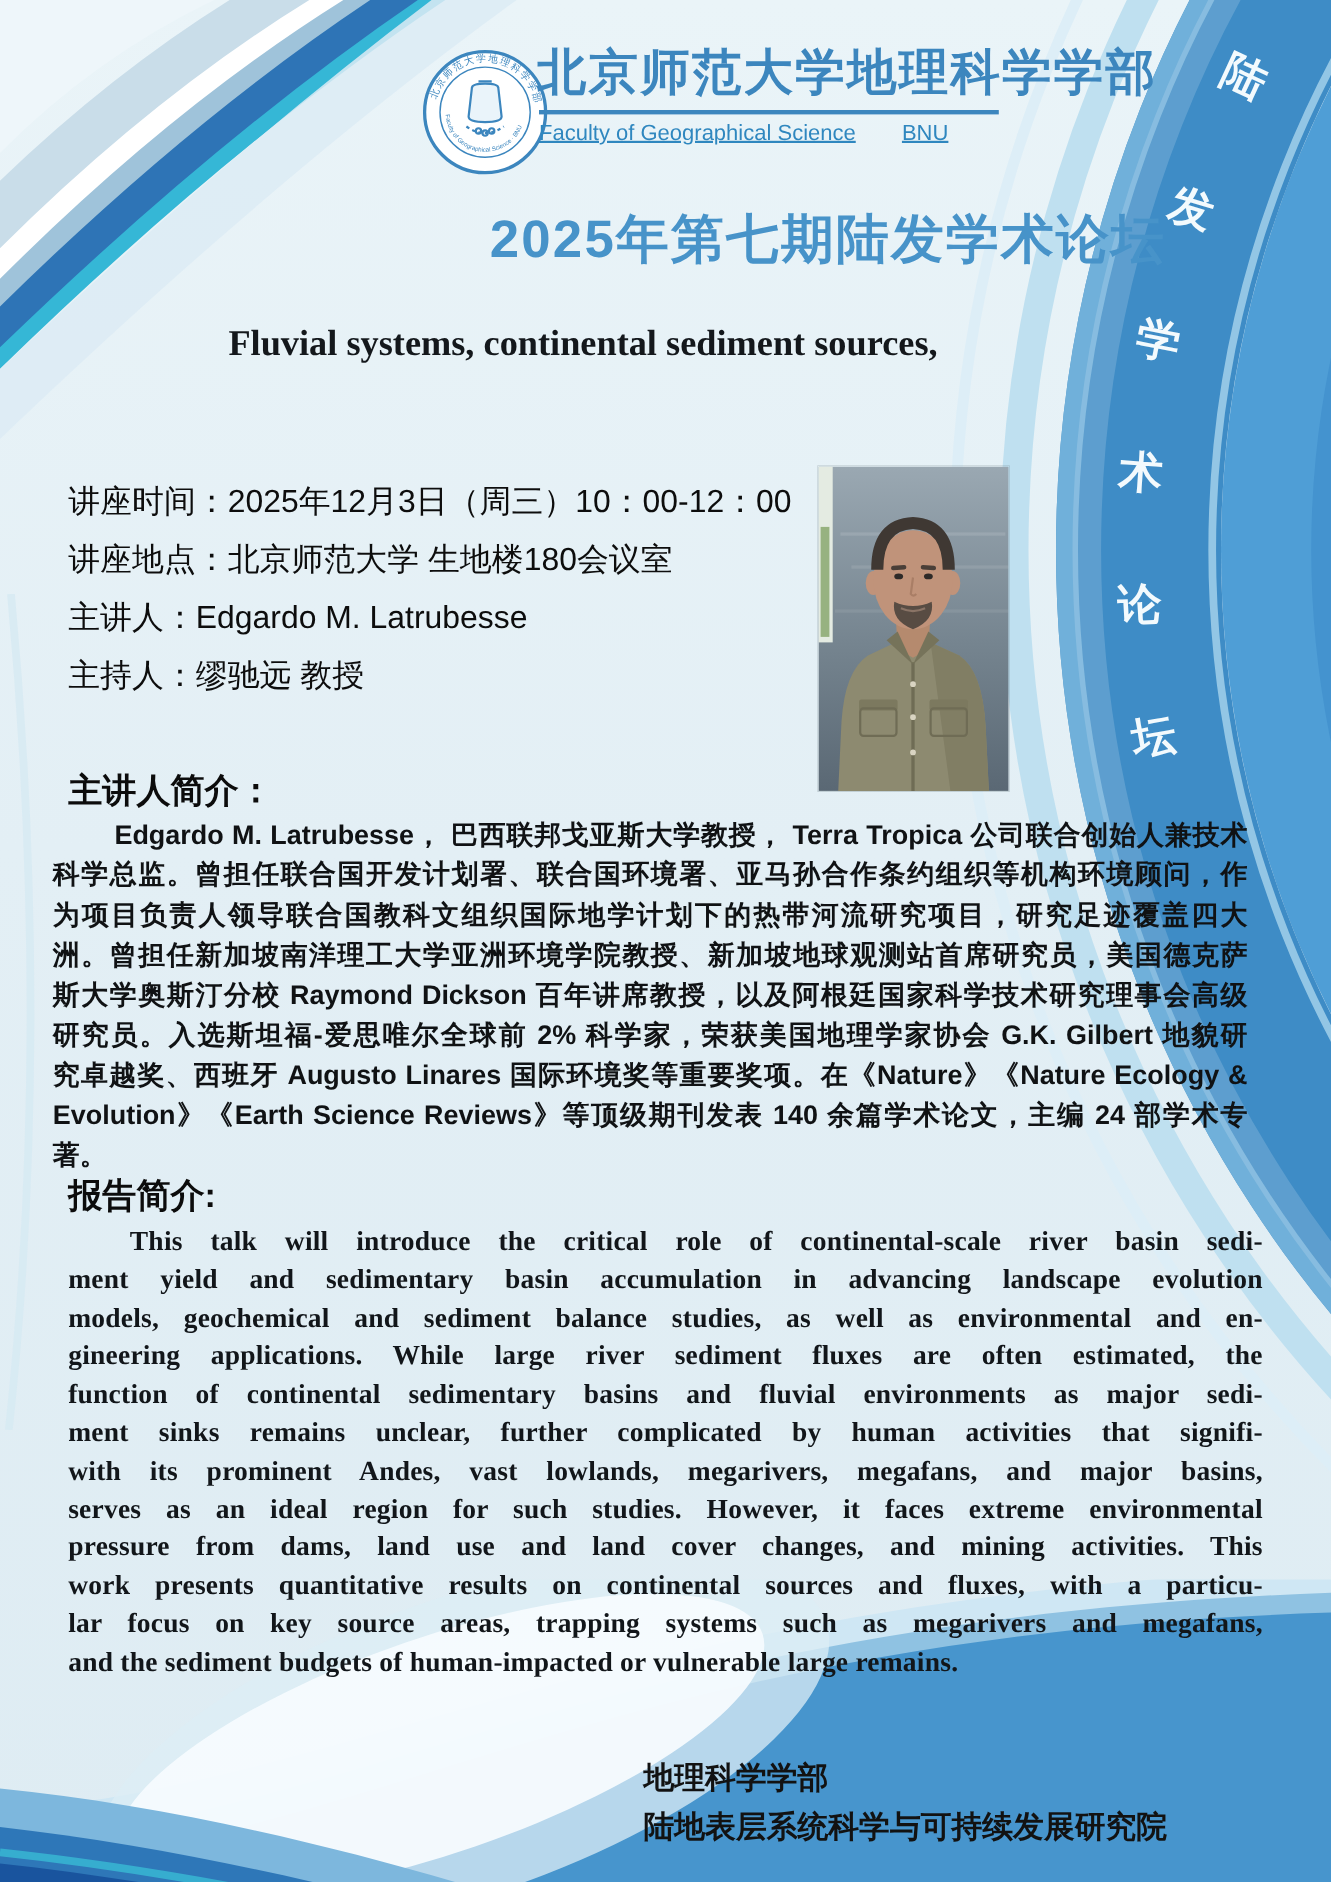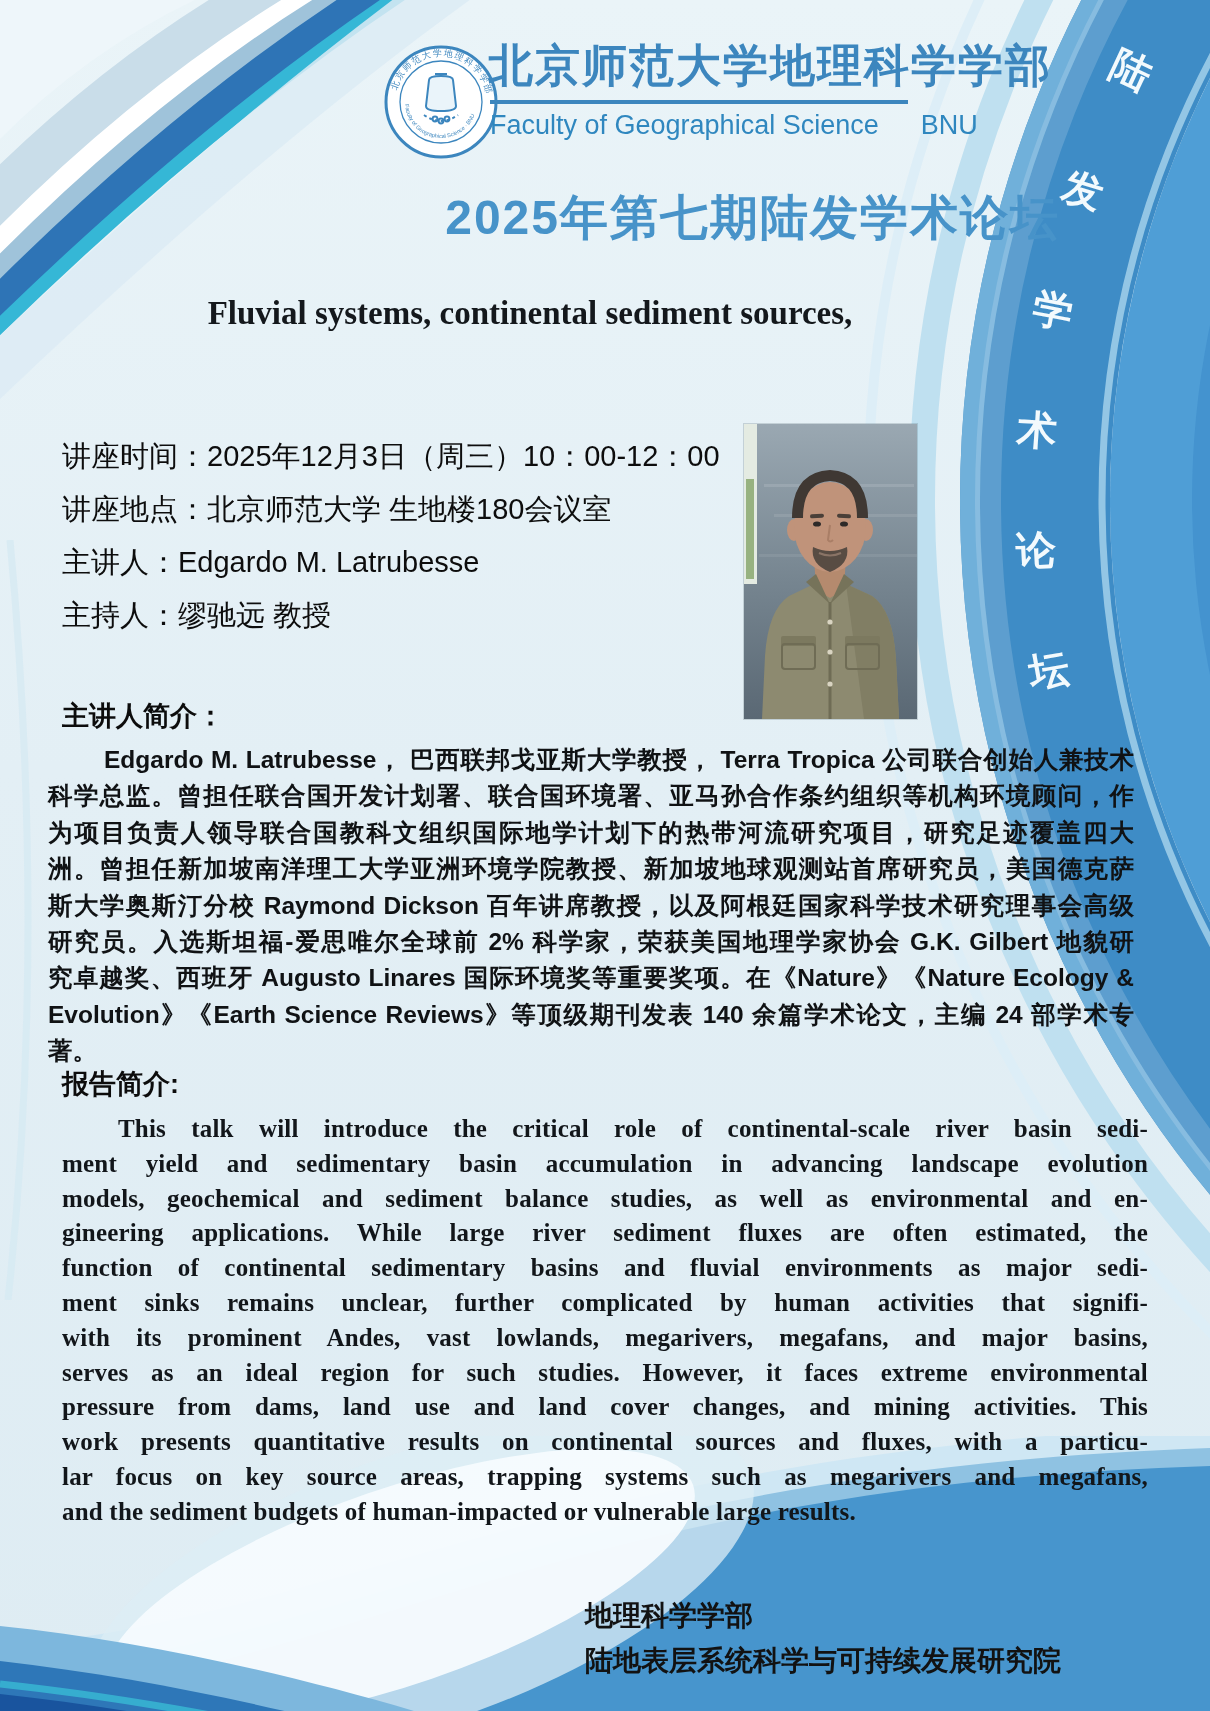--- a/index.html
+++ b/index.html
@@ -10,38 +10,38 @@
   }
   .abs{position:absolute;}
   svg{display:block;}
 
   
   .logo{left:383px;top:44px;width:116px;height:116px;}
   .org-cn{left:488px;top:36px;width:430px;font-family:"Liberation Serif",serif;
     font-weight:700;font-size:45px;letter-spacing:2px;color:#3c86be;white-space:nowrap;}
   .org-rule{left:490px;top:100px;width:418px;height:4px;background:#3c86be;}
   .org-en{left:490px;top:110px;display:flex;gap:42px;color:#2f87bf;
-    font-size:27px;font-weight:400;white-space:nowrap;}
+    font-size:20px;font-weight:400;white-space:nowrap;text-decoration:underline;}
 
   
   .title-cn{left:0;top:186px;width:1060px;text-align:right;font-weight:900;
     font-size:48px;letter-spacing:2px;color:#4793c9;}
   .title-en{left:0;top:292px;width:1060px;text-align:center;
     font-family:"Liberation Serif",serif;font-weight:700;font-size:33px;
     line-height:43px;color:#14181c;}
 
   
   .details{left:62px;top:430px;width:680px;font-weight:400;font-size:29px;
     line-height:53px;color:#0d0d0d;white-space:nowrap;}
 
   
   .photo{left:744px;top:424px;width:173px;height:295px;box-shadow:0 0 0 1px rgba(90,110,120,.25);}
 
   
-  .sec-heading{left:62px;font-weight:700;font-size:27px;color:#0c0c0c;}
+  .sec-heading{left:62px;font-weight:700;font-size:31px;color:#0c0c0c;}
   .bio-box{left:48px;top:742px;width:1086px;}
   .bio-line{font-weight:600;font-size:24.5px;line-height:36.4px;color:#101214;
     text-align:justify;text-align-last:justify;}
   .bio-line.no-just{text-align-last:left;}
   .indent{text-indent:56px;}
 
   
   .abs-box{left:62px;top:1112px;width:1086px;}
   .abs-line{font-family:"Liberation Serif",serif;font-weight:700;font-size:25px;
     line-height:34.8px;letter-spacing:.2px;color:#12161a;
@@ -198,21 +198,21 @@
     <div class="abs-line">ment yield and sedimentary basin accumulation in advancing landscape evolution</div>
     <div class="abs-line">models, geochemical and sediment balance studies, as well as environmental and en-</div>
     <div class="abs-line">gineering applications. While large river sediment fluxes are often estimated, the</div>
     <div class="abs-line">function of continental sedimentary basins and fluvial environments as major sedi-</div>
     <div class="abs-line">ment sinks remains unclear, further complicated by human activities that signifi-</div>
     <div class="abs-line">with its prominent Andes, vast lowlands, megarivers, megafans, and major basins,</div>
     <div class="abs-line">serves as an ideal region for such studies. However, it faces extreme environmental</div>
     <div class="abs-line">pressure from dams, land use and land cover changes, and mining activities. This</div>
     <div class="abs-line">work presents quantitative results on continental sources and fluxes, with a particu-</div>
     <div class="abs-line">lar focus on key source areas, trapping systems such as megarivers and megafans,</div>
-    <div class="abs-line no-just">and the sediment budgets of human-impacted or vulnerable large results.</div>
+    <div class="abs-line no-just">and the sediment budgets of human-impacted or vulnerable large remains.</div>
   </div>
 
   <svg class="abs" style="left:0;top:1436px" width="1210" height="275" viewBox="0 0 1210 275">
     <path d="M 0,210 C 320,188 560,15 1210,-10 L 1210,275 L 0,275 Z" fill="#cfe7f4"></path>
     <path d="M 0,238 C 330,215 560,35 1210,12 L 1210,275 L 0,275 Z" fill="#8fc2e2"></path>
     <path d="M 0,262 C 340,240 560,50 1210,30 L 1210,275 L 0,275 Z" fill="#4795cd"></path>
     <ellipse cx="420" cy="152" rx="350" ry="135" fill="#dcedf6" opacity="0.75" transform="rotate(-19 420 152)"></ellipse>
     <ellipse cx="400" cy="150" rx="310" ry="98" fill="#f6fbfe" opacity="0.95" transform="rotate(-19 400 150)"></ellipse>
     <path d="M 0,190 C 160,206 330,248 470,292 L 470,275 L 0,275 Z M 0,190 C 160,206 330,248 470,292 L 0,292 Z" fill="#7db7dd"></path>
     <path d="M 0,225 C 150,242 300,276 430,312 L 0,312 Z" fill="#2e77b8"></path>

